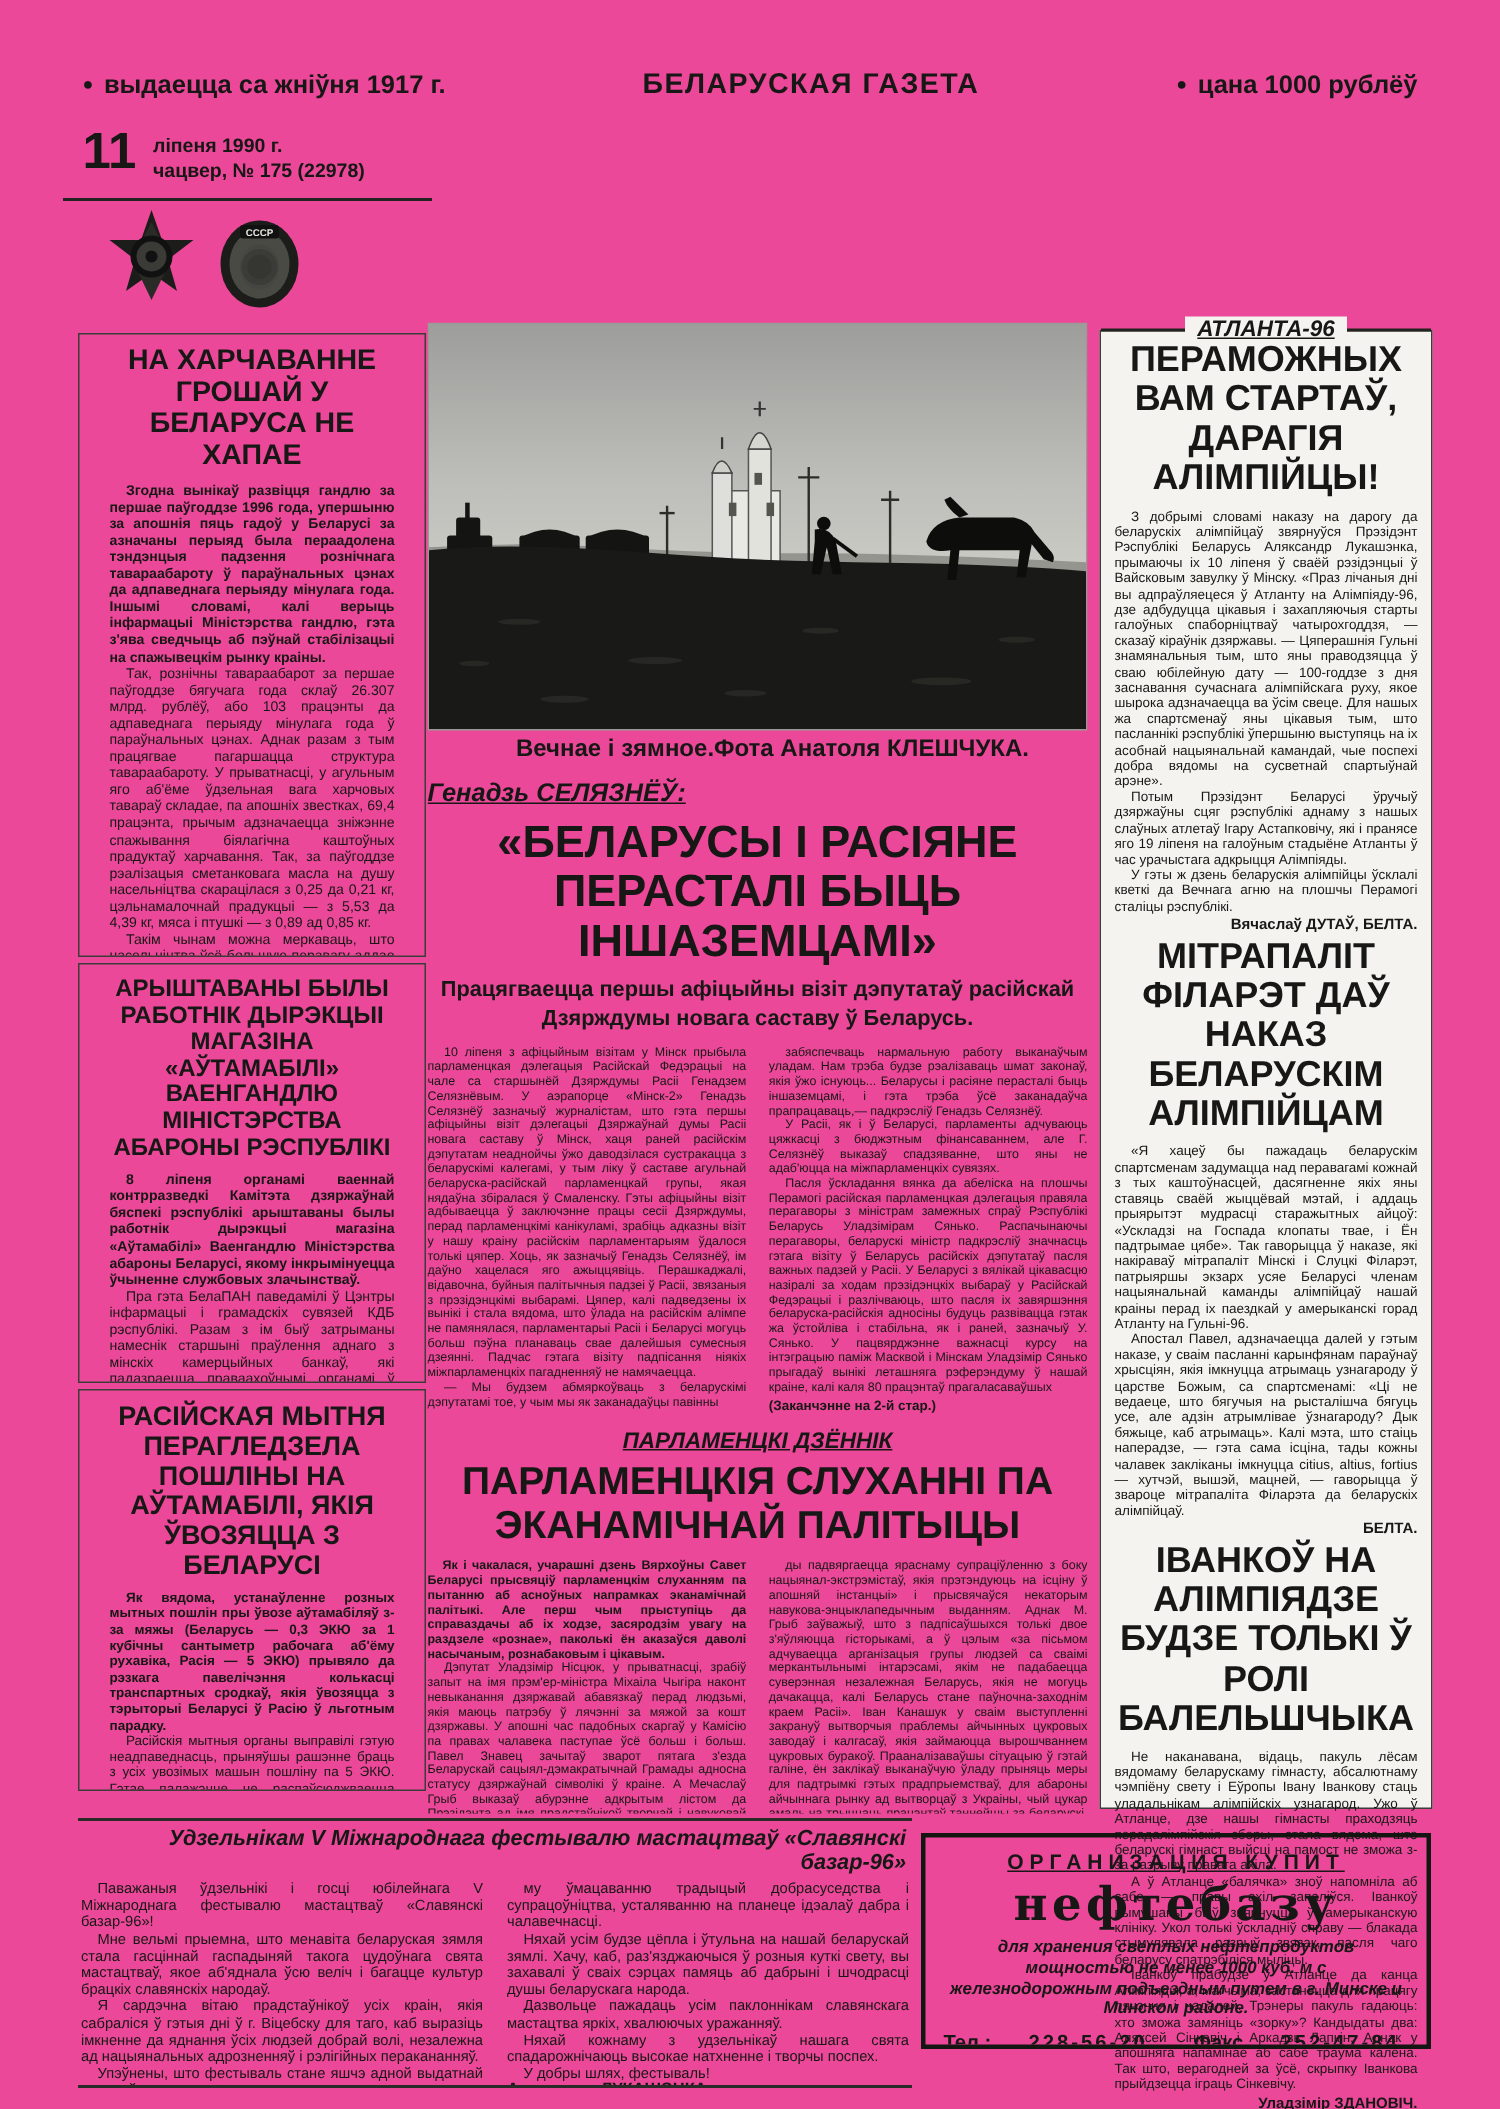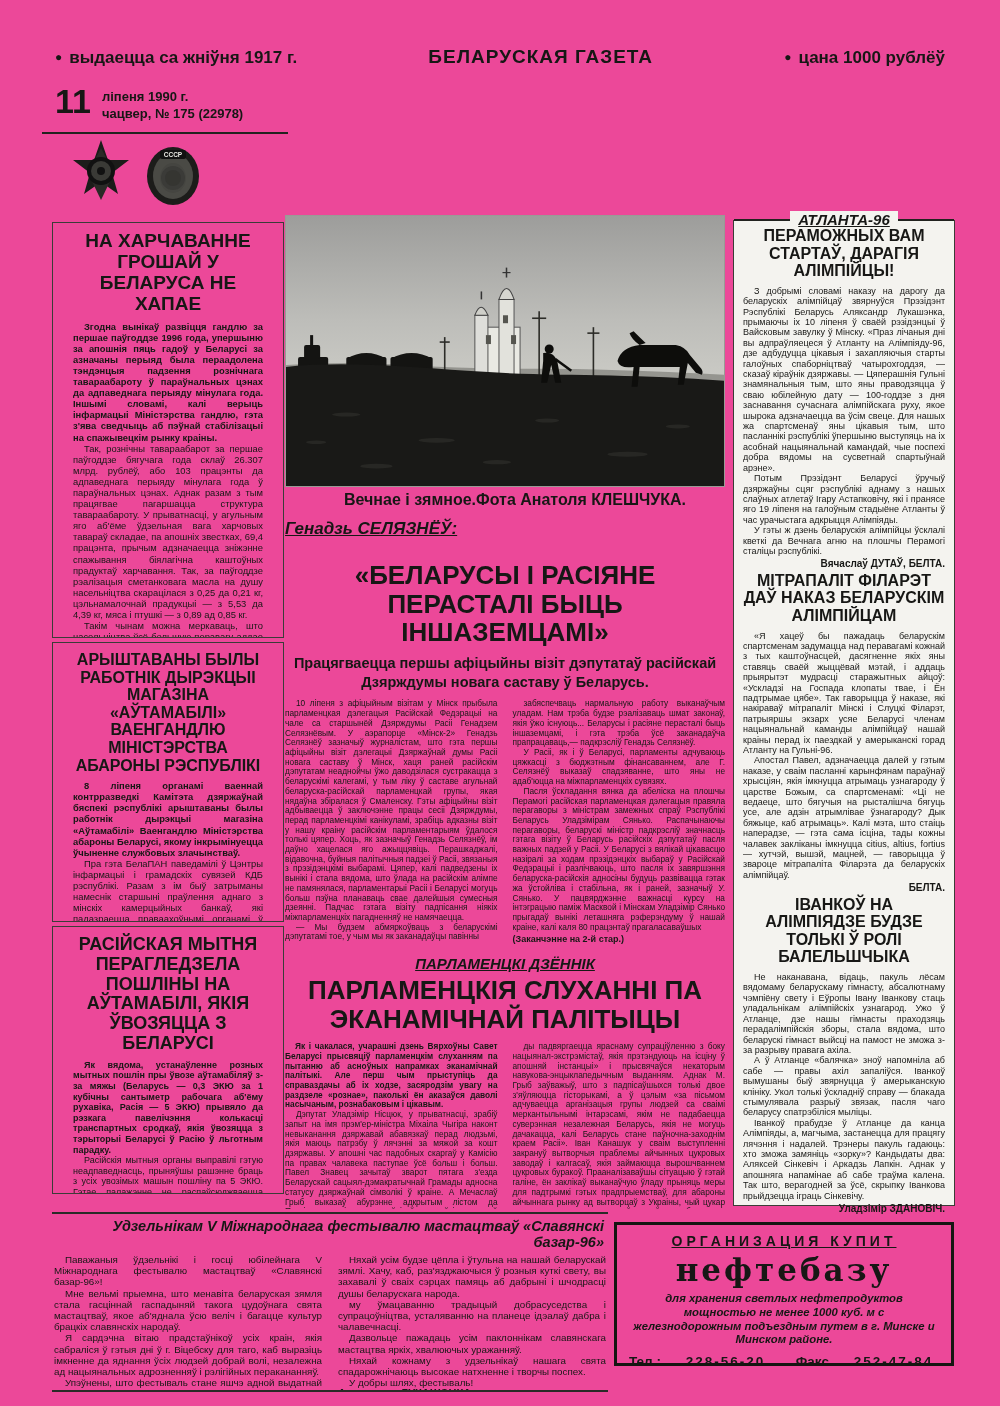--- a/index.html
+++ b/index.html
@@ -32,36 +32,36 @@
 
   
   .colL{left:52px;width:232px;}
   .bodyL{font-size:9.4px;line-height:11.1px;}
 
   
   .colC{left:285px;top:215px;width:440px;height:994px;overflow:hidden;}
   .photo{width:440px;height:272px;display:block;border:1px solid #9a9995;box-sizing:border-box;}
   .caprow{display:flex;justify-content:center;font-weight:bold;font-size:16px;margin:4px 8px 0 28px;}
   .kicker{font-style:italic;font-weight:bold;font-size:17px;text-decoration:underline;margin-top:10px;}
-  .headC1{font-size:26px;font-weight:bold;text-align:center;line-height:1.1;margin-top:22px;}
+  .headC1{font-size:30px;font-weight:bold;text-align:center;line-height:1.1;margin-top:6px;}
   .subC1{font-size:14.5px;font-weight:bold;text-align:center;line-height:1.3;margin-top:7px;}
   .twocol{display:flex;gap:15px;margin-top:8px;font-size:8.3px;line-height:9.7px;}
   .twocol>div{flex:1;min-width:0;}
   .sectlbl{font-style:italic;font-weight:bold;font-size:15px;text-align:center;text-decoration:underline;margin-top:10px;}
   .headC2{font-size:26px;font-weight:bold;text-align:center;line-height:1.12;margin-top:4px;}
   .contC{font-size:9px;}
 
   
   .colR{left:733px;top:220px;width:222px;height:986px;border:1px solid #3c3c38;box-sizing:border-box;
         padding:4px 9px 6px;position:absolute;background:#f4f3ef;}
   .atlrow{position:absolute;top:-10px;left:0;width:100%;display:flex;align-items:center;}
   .atlrow::before,.atlrow::after{content:"";flex:1;height:2px;background:#22221f;}
   .atllbl{font-style:italic;font-weight:bold;font-size:15px;text-decoration:underline;
           background:#f4f3ef;padding:0 8px;white-space:nowrap;}
-  .hR{font-size:16px;}
+  .hR{font-size:24px;}
   .bodyR{font-size:9px;line-height:10.4px;}
   .sigR{font-size:10px;}
 
   
   .letter{left:52px;top:1212px;width:556px;height:180px;border-top:2px solid #2a2a27;border-bottom:2px solid #2a2a27;
           padding:3px 2px;box-sizing:border-box;overflow:hidden;}
   .lettitle{font-style:italic;font-weight:bold;font-size:14.5px;text-align:right;margin:1px 2px 4px 0;}
   .letcols{display:flex;gap:16px;font-size:9.8px;line-height:11.2px;}
   .letcols>div{flex:1;min-width:0;}
   .letsig{text-align:right;font-weight:bold;font-size:11px;text-indent:0 !important;}
@@ -306,22 +306,22 @@
     <div class="lettitle">Удзельнікам V Міжнароднага фестывалю мастацтваў «Славянскі базар-96»</div>
     <div class="letcols just">
       <div>
           <p>Паважаныя ўдзельнікі і госці юбілейнага V Міжнароднага фестывалю мастацтваў «Славянскі базар-96»!</p>
           <p>Мне вельмі прыемна, што менавіта беларуская зямля стала гасціннай гаспадыняй такога цудоўнага свята мастацтваў, якое аб'яднала ўсю веліч і багацце культур брацкіх славянскіх народаў.</p>
           <p>Я сардэчна вітаю прадстаўнікоў усіх краін, якія сабраліся ў гэтыя дні ў г. Віцебску для таго, каб выразіць імкненне да яднання ўсіх людзей добрай волі, незалежна ад нацыянальных адрозненняў і рэлігійных перакананняў.</p>
           <p>Упэўнены, што фестываль стане яшчэ адной выдатнай падзеяй культурнага жыцця, паслужыць справе ўзаемаўзбагачэння нацыянальных культур, будзе садзейнічаць далейша-</p>
         </div>
       <div>
         <div>
+            <p>му ўмацаванню традыцый добрасуседства і супрацоўніцтва, усталяванню на планеце ідэалаў дабра і чалавечнасці.</p>
             <p>Няхай усім будзе цёпла і ўтульна на нашай беларускай зямлі. Хачу, каб, раз'язджаючыся ў розныя куткі свету, вы захавалі ў сваіх сэрцах памяць аб дабрыні і шчодрасці душы беларускага народа.</p>
-            <p>му ўмацаванню традыцый добрасуседства і супрацоўніцтва, усталяванню на планеце ідэалаў дабра і чалавечнасці.</p>
             <p>Дазвольце пажадаць усім паклоннікам славянскага мастацтва яркіх, хвалюючых уражанняў.</p>
             <p>Няхай кожнаму з удзельнікаў нашага свята спадарожнічаюць высокае натхненне і творчы поспех.</p>
             <p>У добры шлях, фестываль!</p>
           </div>
         <p class="letsig">Аляксандр ЛУКАШЭНКА.</p>
 
       </div>
     </div>
   </div>
 

